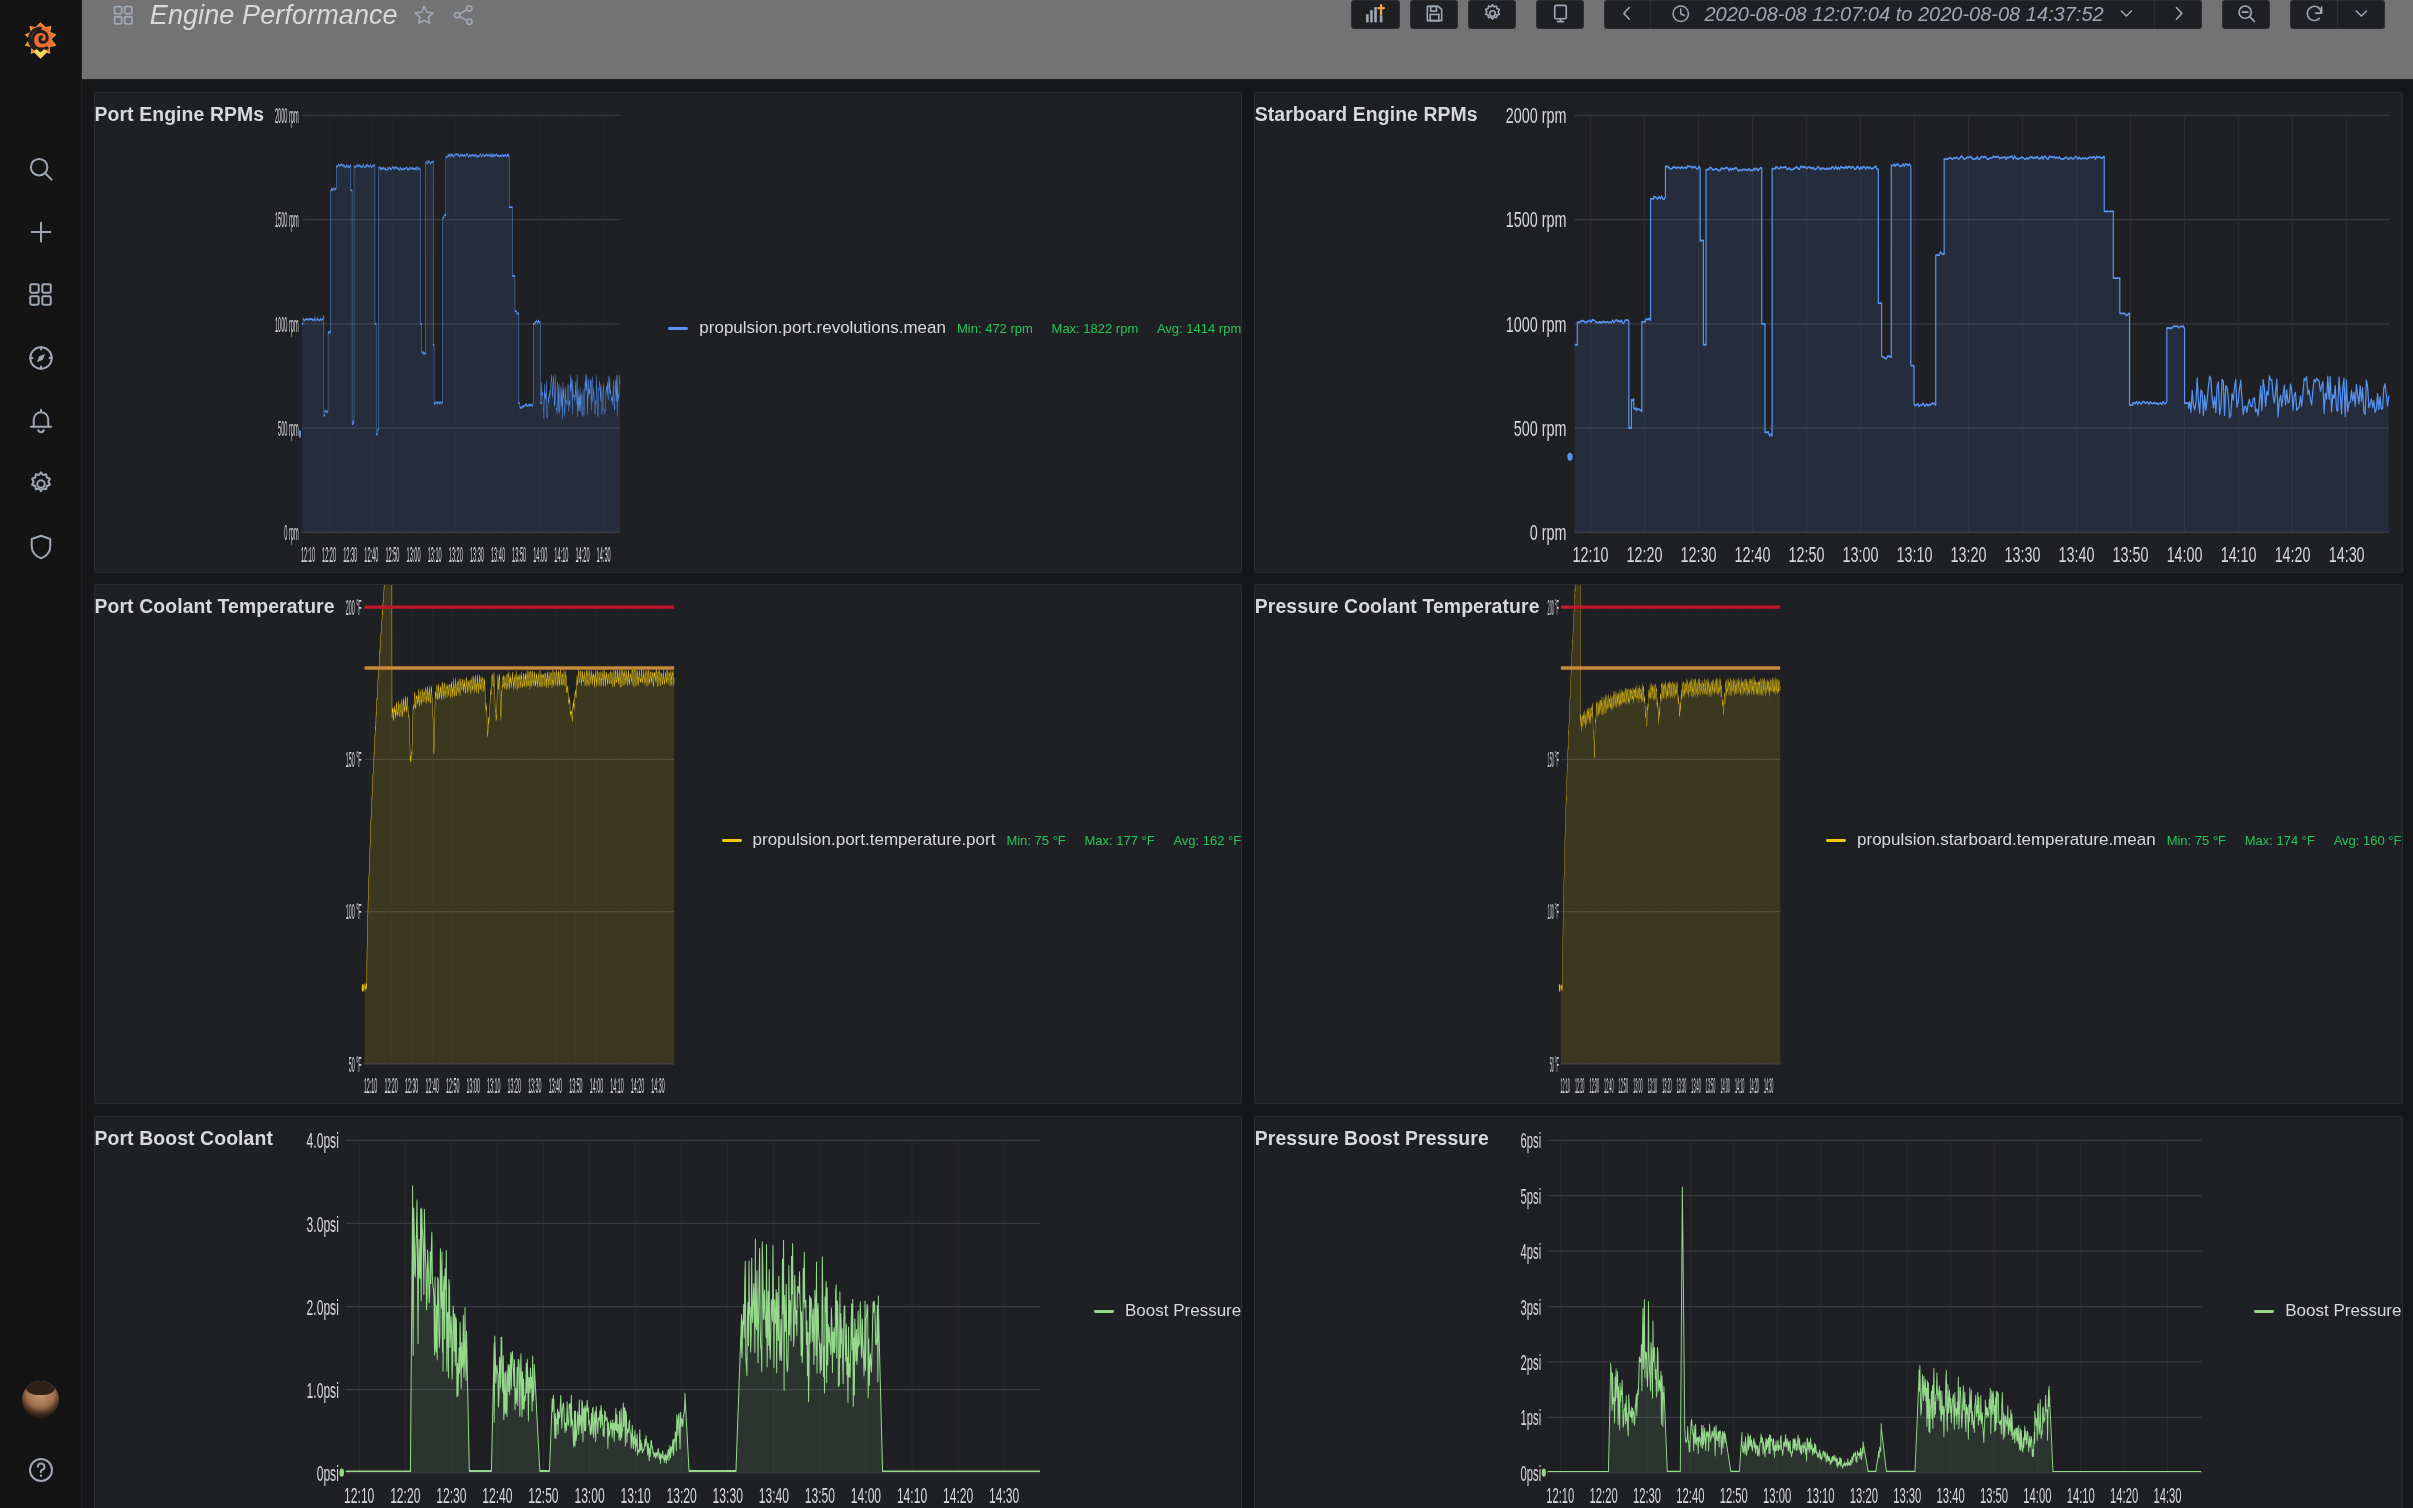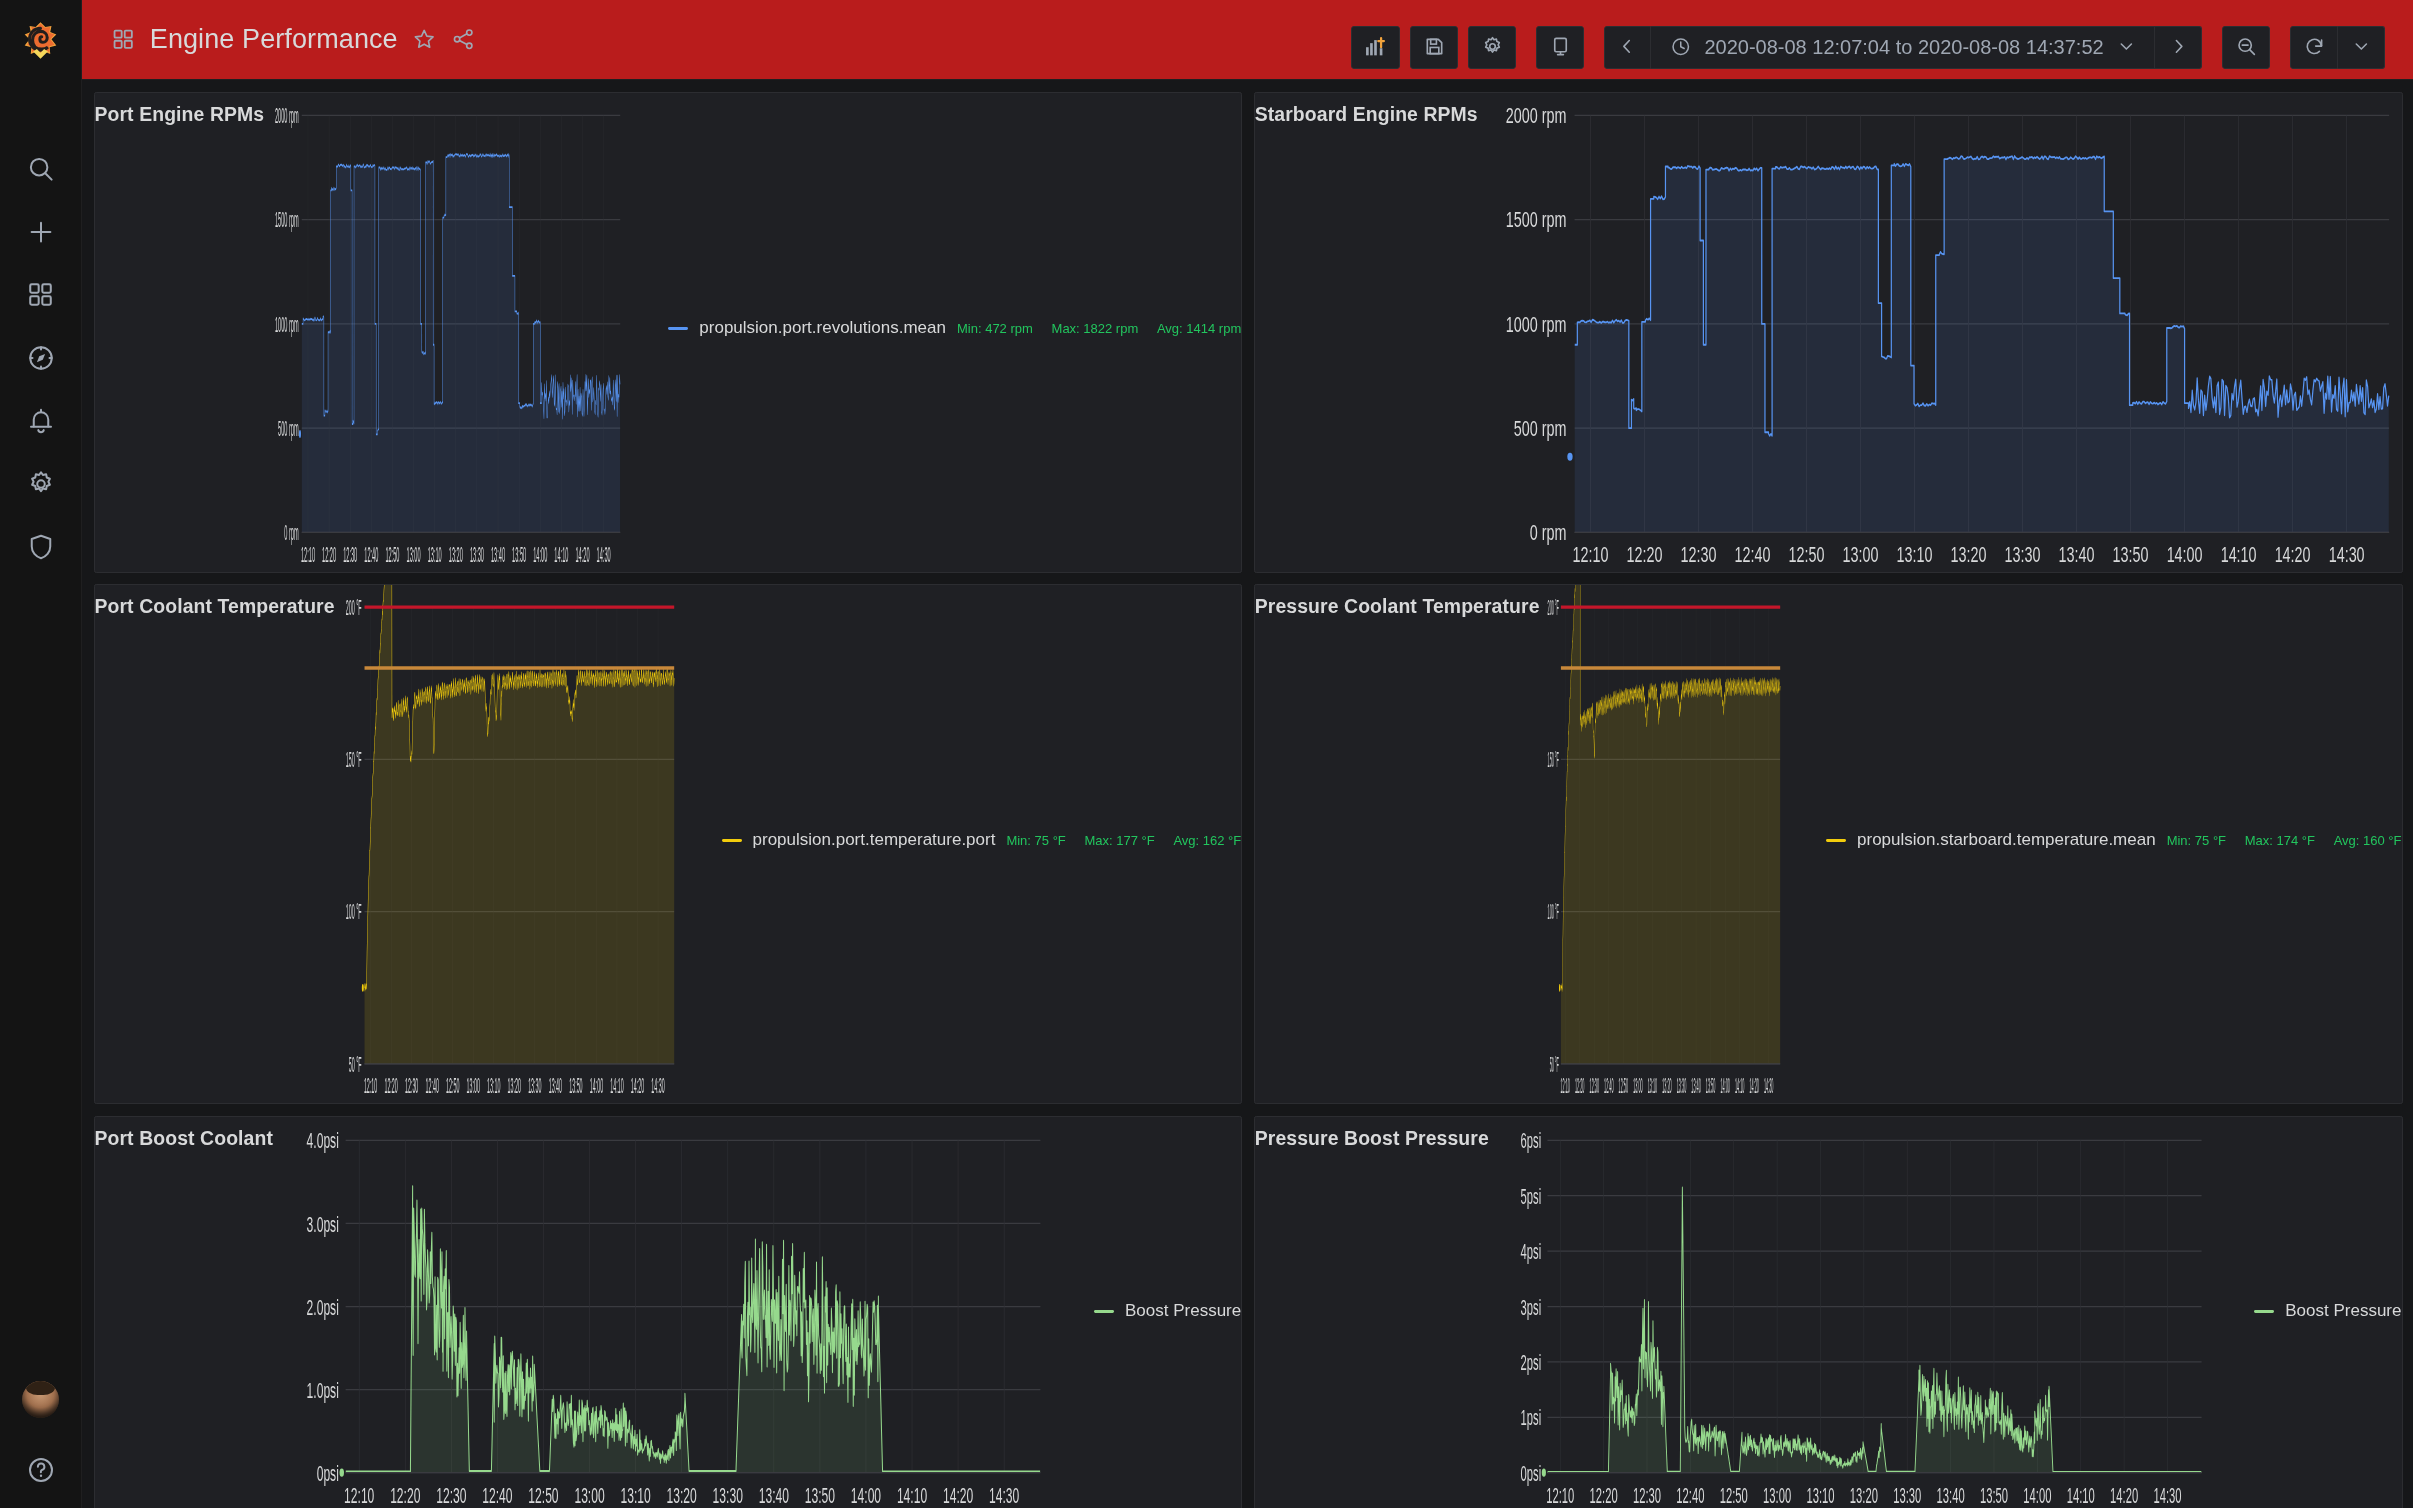--- a/index.html
+++ b/index.html
@@ -29,31 +29,32 @@
     box-shadow: inset 0 -7.2px 8.6px -4.3px #1b140f;
     margin-bottom: 30px; cursor: pointer; position: relative; overflow: hidden;
   }
   #avatar::after {
     content: ""; position: absolute; left: 4.3px; top: -4.3px; width: 29px; height: 18.7px;
     border-radius: 50% 50% 40% 40%; background: #2f2115;
   }
   
   #topbar {
     position: absolute; left: 82px; top: 0; width: 2332px; height: 80px;
-    display: flex; align-items: center; background: #b91c1c;
+    display: flex; align-items: flex-start; background: #737373;
     border-bottom: 0.7px solid #1f1f20;
+    font-style: italic;
   }
   #title-group { display: flex; align-items: center; gap: 14.4px; margin-left: 29px; }
   #dash-title { color: #d8d9da; font-size: 27px; font-weight: 400; letter-spacing: 0.1px; }
   .title-ic { color: #9fa7b3; cursor: pointer; display: flex; }
   #toolbar { margin-left: auto; margin-right: 29px; display: flex; align-items: center; gap: 10px; }
   .tb-btn {
-    height: 43px; min-width: 47px; padding: 0 11.5px; background: #1f2024;
+    height: 29px; min-width: 47px; padding: 0 11.5px; background: #1f2024;
     border: 0.7px solid #2c2d31; border-radius: 2.9px; color: #9fa7b3;
-    display: flex; align-items: center; justify-content: center; cursor: pointer; margin-top: 16px;
+    display: flex; align-items: center; justify-content: center; cursor: pointer;
   }
   .tb-group { display: flex; align-items: center; gap: 0; }
   .tb-group .tb-btn { border-radius: 0; border-left-width: 0; }
   .tb-group .tb-btn:first-child { border-radius: 2.9px 0 0 2.9px; border-left-width: 0.7px; }
   .tb-group .tb-btn:last-child { border-radius: 0 2.9px 2.9px 0; }
   #timepicker { padding: 0 18.7px; gap: 13px; }
   #time-text { color: #9fa7b3; font-size: 20px; white-space: nowrap; }
   
   #grid {
     position: absolute; left: 82px; top: 80px; width: 2332px; height: 1428px;

